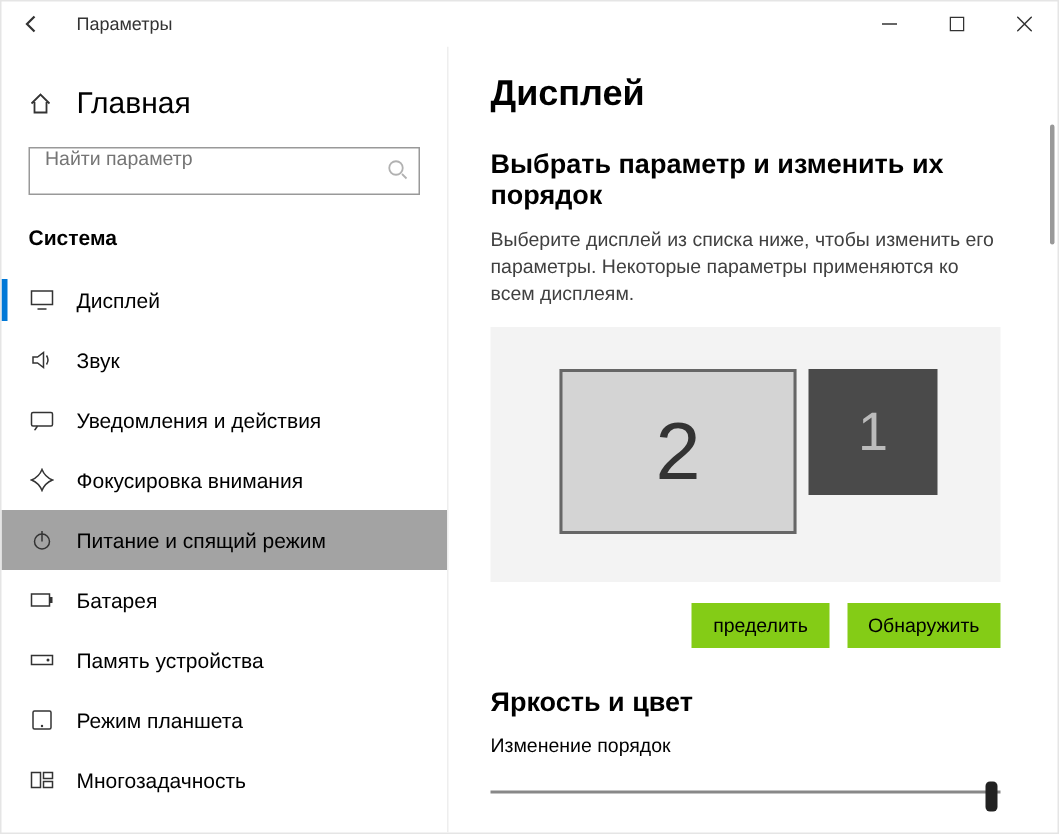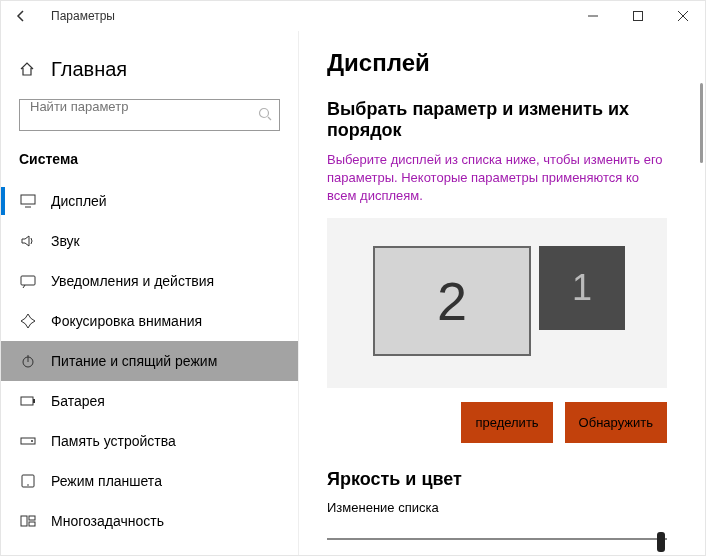--- a/index.html
+++ b/index.html
@@ -20,26 +20,26 @@
   .search-icon { position: absolute; right: 8px; top: 50%; transform: translateY(-50%); opacity: 0.5; }
   .section-title { font-weight: 600; font-size: 14px; padding: 6px 18px 14px 18px; }
   .nav { display: flex; flex-direction: column; }
   .nav-item { display: flex; align-items: center; height: 40px; padding: 0 18px; font-size: 14px; cursor: pointer; position: relative; }
   .nav-item .icon { width: 18px; height: 18px; margin-right: 14px; display: flex; align-items: center; justify-content: center; }
   .nav-item.active::before { content: ""; position: absolute; left: 0; top: 6px; bottom: 6px; width: 4px; background: #0078d7; }
   .nav-item.hover { background: #a3a3a3; }
   .content { flex: 1; overflow-y: auto; padding: 18px 28px 8px 28px; position: relative; }
   .h1 { font-size: 24px; font-weight: 600; margin-bottom: 22px; }
   .h2 { font-size: 18px; font-weight: 600; margin-bottom: 10px; }
-  .p { font-size: 13px; line-height: 1.4; color: #a21caf; margin-bottom: 12px; max-width: 340px; }
+  .p { font-size: 13px; line-height: 1.4; color: #404040; margin-bottom: 12px; max-width: 340px; }
   .display-area { width: 340px; height: 170px; background: #f3f3f3; position: relative; margin-bottom: 14px; }
   .mon2 { position: absolute; left: 46px; top: 28px; width: 158px; height: 110px; background: #d4d4d4; border: 2px solid #666; display: flex; align-items: center; justify-content: center; font-size: 54px; color: #333; font-weight: 300; }
   .mon1 { position: absolute; left: 212px; top: 28px; width: 86px; height: 84px; background: #4a4a4a; display: flex; align-items: center; justify-content: center; font-size: 36px; color: #bbb; font-weight: 300; }
   .display-buttons { display: flex; justify-content: flex-end; gap: 12px; margin-bottom: 26px; width: 340px; }
-  .btn { height: 41px; padding: 0 14px; background: #c2410c; border: none; font-size: 13px; cursor: pointer; }
+  .btn { height: 30px; padding: 0 14px; background: #84cc16; border: none; font-size: 13px; cursor: pointer; }
   .brightness-label { font-size: 13px; margin: 8px 0 14px 0; }
   .slider { position: relative; width: 340px; height: 20px; }
   .slider-track { position: absolute; left: 0; right: 0; top: 9px; height: 2px; background: #888; }
   .slider-thumb { position: absolute; right: 2px; top: 3px; width: 8px; height: 20px; background: #222; border-radius: 3px; }
   .scrollhint { position: absolute; right: 2px; top: 52px; width: 3px; height: 80px; background: #999; border-radius: 2px; }
   svg { display: block; }
 </style>
 </head>
 <body>
 
@@ -194,20 +194,20 @@
       <div class="p">Выберите дисплей из списка ниже, чтобы изменить его параметры. Некоторые параметры применяются ко всем дисплеям.</div>
       <div class="display-area">
         <div class="mon2">2</div>
         <div class="mon1">1</div>
       </div>
       <div class="display-buttons">
         <button class="btn">пределить</button>
         <button class="btn">Обнаружить</button>
       </div>
       <div class="h2">Яркость и цвет</div>
-      <div class="brightness-label">Изменение списка</div>
+      <div class="brightness-label">Изменение порядок</div>
       <div class="slider">
         <div class="slider-track"></div>
         <div class="slider-thumb"></div>
       </div>
     </div>
   </div>
 </div>
 
 </body></html>

